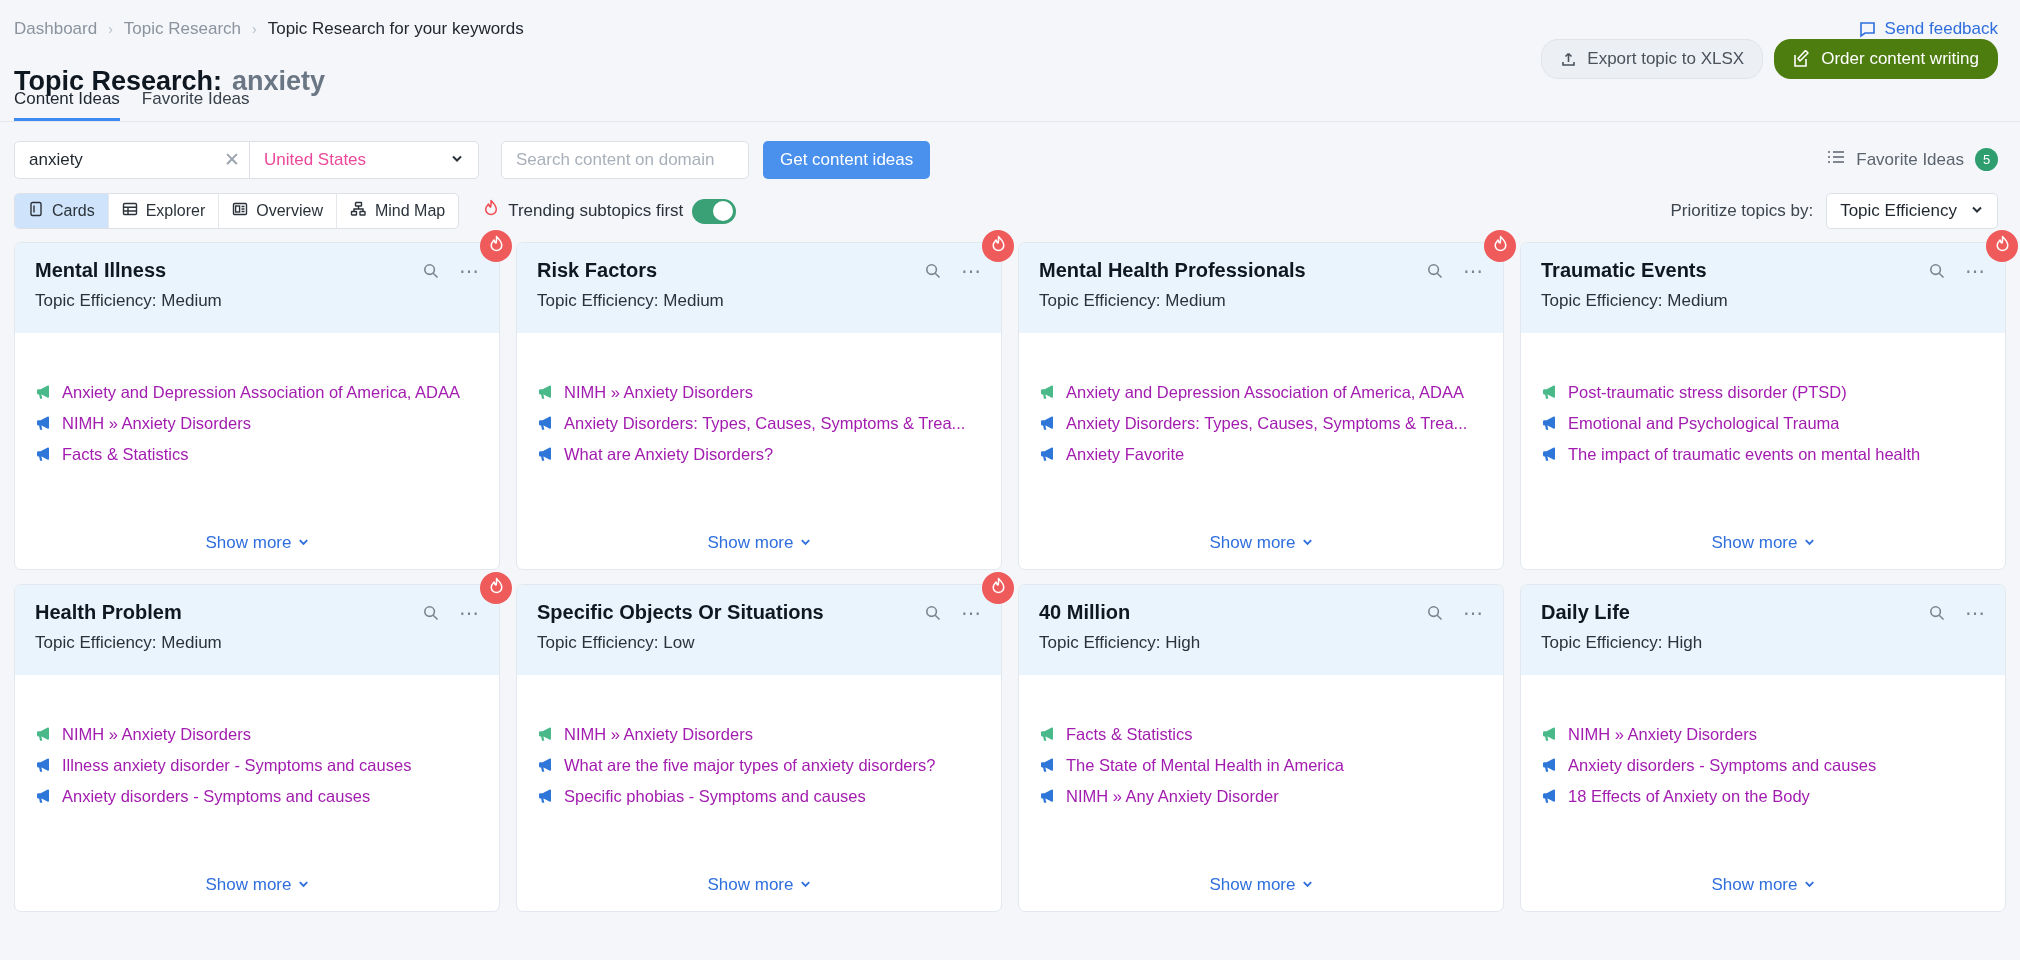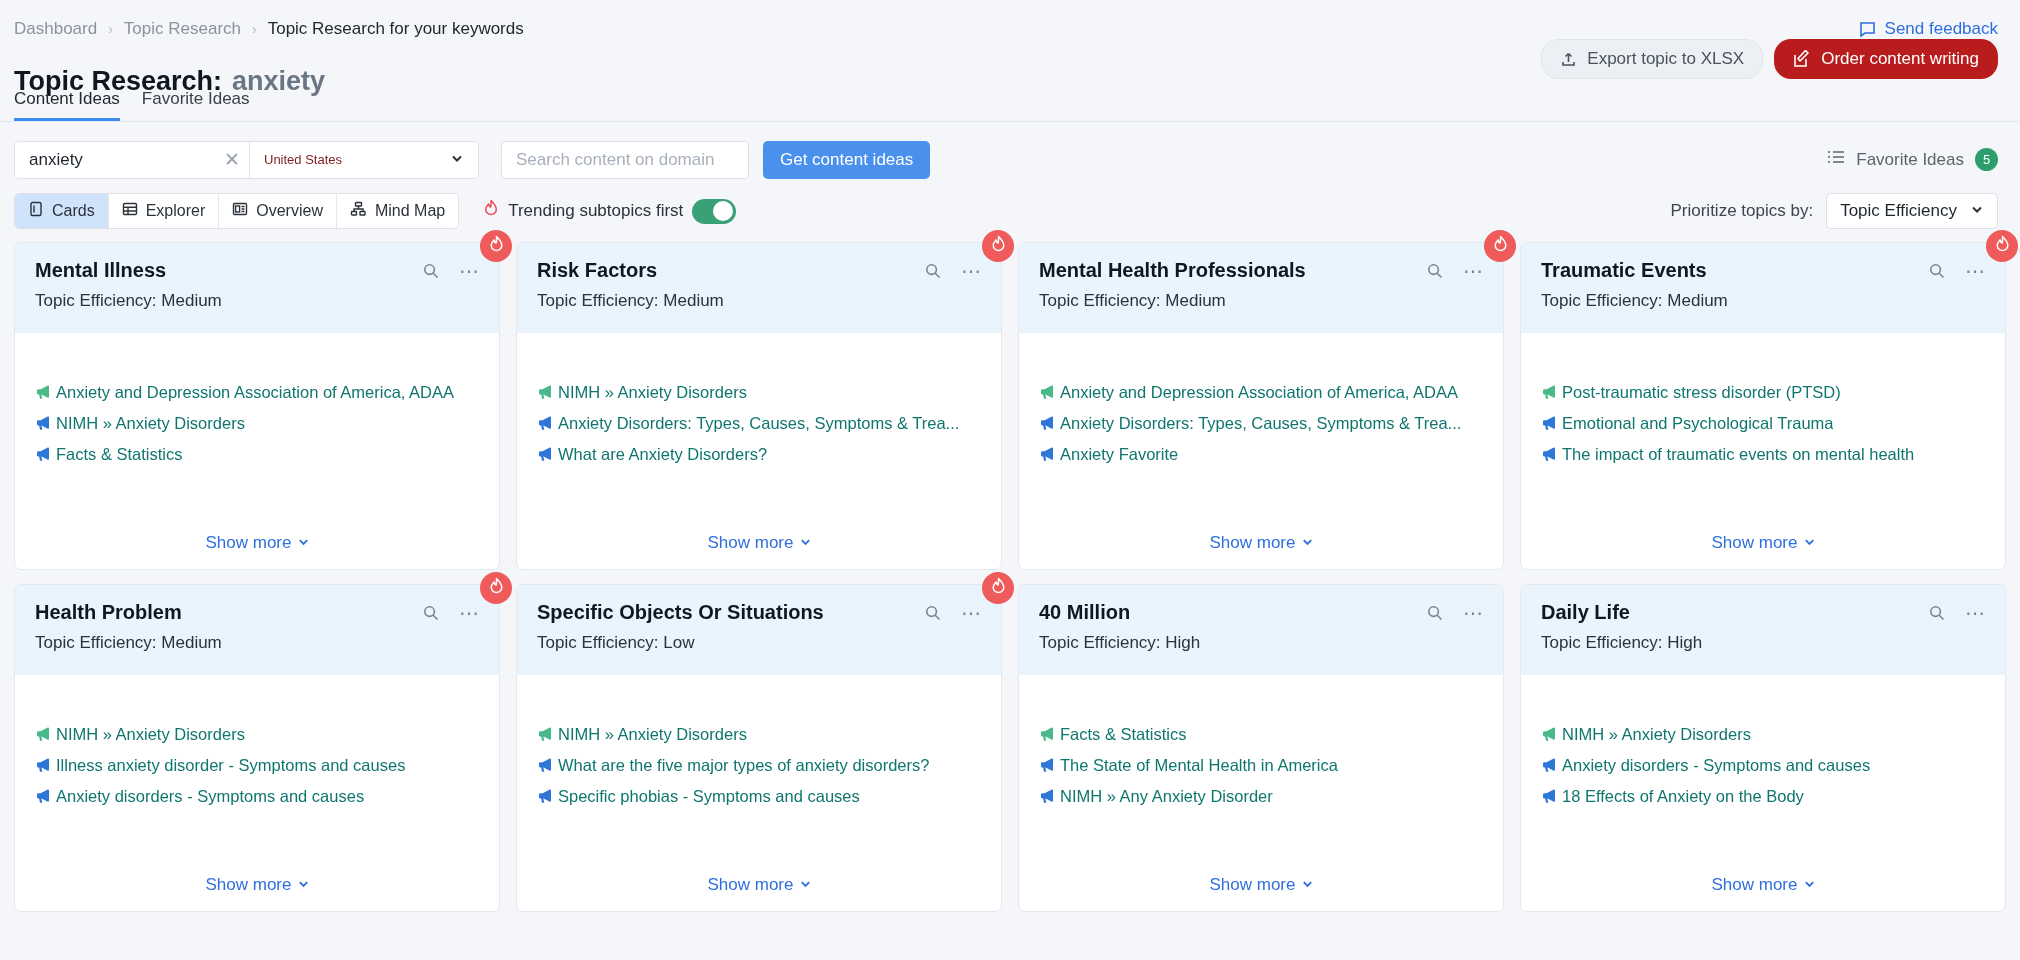--- a/index.html
+++ b/index.html
@@ -47,21 +47,21 @@
   .btn {
     display: inline-flex; align-items: center; gap: 10px;
     height: 40px; padding: 0 18px;
     border-radius: 17px; font-size: 17px; cursor: pointer;
     border: 1px solid transparent; white-space: nowrap;
   }
   .btn-export {
     background: #eceff3; color: #4a525c; border-color: #e1e5ea;
   }
   .btn-order {
-    background: #b91c1c; color: #ffffff;
+    background: #4d7c0f; color: #ffffff;
   }
   .btn svg { display: block; }
 
   
   .tabs {
     display: flex; align-items: flex-end; gap: 22px;
     padding: 14px 0 0 14px;
     border-bottom: 1px solid #e3e7ed;
     height: 44px;
   }
@@ -89,21 +89,21 @@
   }
   .kw-clear {
     width: 34px; display: flex; align-items: center; justify-content: center;
     color: #9aa3ad; font-size: 19px; cursor: pointer; background: transparent;
     border: none; font-family: "Liberation Sans", sans-serif;
   }
   .kw-sep { width: 1px; background: #dde1e7; }
   .country-select {
     position: relative; width: 228px;
     display: flex; align-items: center; padding: 0 14px;
-    font-size: 13px; color: #7f1d1d; cursor: pointer; gap: 14px;
+    font-size: 17px; color: #ec4899; cursor: pointer; gap: 14px;
   }
   .country-select .chev { margin-left: auto; }
   .domain-input {
     margin-left: 22px;
     width: 248px; height: 38px;
     background: #fff; border: 1px solid #dde1e7; border-radius: 5px;
     font-size: 17px; padding: 0 14px; color: #1f262e; outline: none;
     font-family: "Liberation Sans", sans-serif;
   }
   .domain-input::placeholder { color: #a8b0ba; }
@@ -193,22 +193,22 @@
   }
   .card-icons { margin-left: auto; display: flex; align-items: center; gap: 19px; }
   .icon-btn { cursor: pointer; display: flex; align-items: center; color: #7b848f; }
   .dots { letter-spacing: 2px; font-size: 20px; line-height: 10px; color: #7b848f; }
   .card-eff { margin-top: 9px; font-size: 17px; color: #2b323a; }
   .card-body {
     flex: 1; display: flex; flex-direction: column;
     padding: 44px 18px 0 20px;
   }
   .idea {
-    display: flex; align-items: center; gap: 4px;
-    font-size: 16.5px; color: #0f766e;
+    display: flex; align-items: center; gap: 10px;
+    font-size: 16.5px; color: #a21caf;
     padding: 6px 0; min-width: 0;
   }
   .idea-text {
     white-space: nowrap; overflow: hidden; text-overflow: ellipsis;
   }
   .mega { flex: 0 0 auto; display: block; }
   .show-more {
     margin-top: auto; margin-bottom: 16px;
     display: flex; align-items: flex-end; justify-content: center; gap: 6px;
     color: #2f6fdd; font-size: 17px; cursor: pointer;

